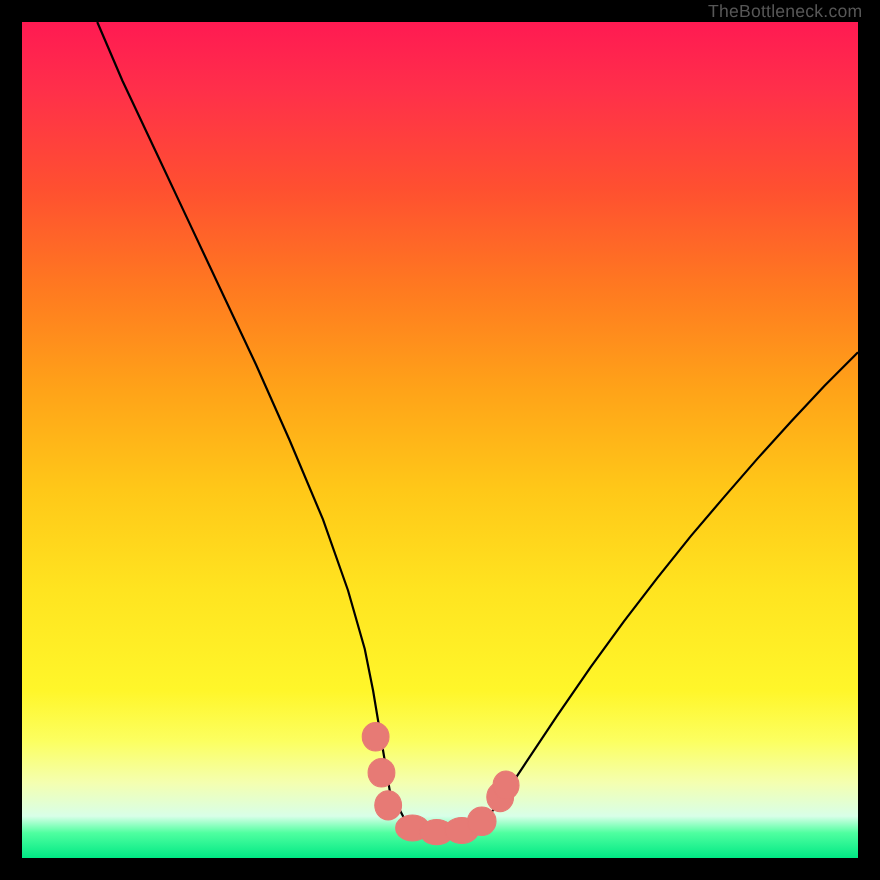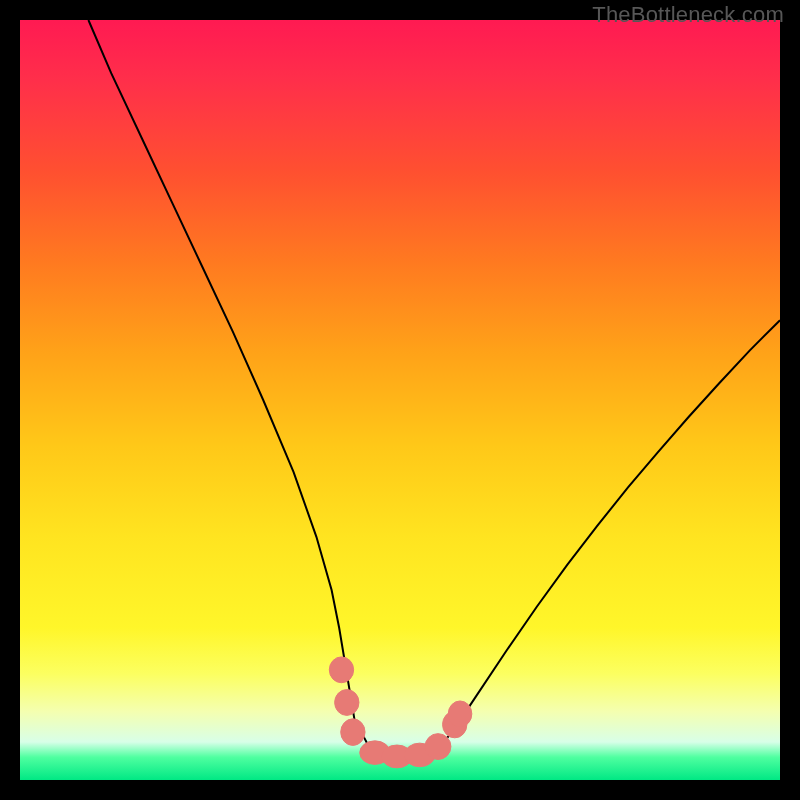--- a/index.html
+++ b/index.html
@@ -38,21 +38,21 @@
       #d8ffe8 95%,
       #4fffa0 97%,
       #00e884 100%
     );
   }
   .watermark {
     position: absolute;
     top: 2px;
     right: 16px;
     font-family: Arial, Helvetica, sans-serif;
-    font-size: 22px;
+    font-size: 16px;
     color: #575757;
     letter-spacing: 0.2px;
     user-select: none;
   }
   svg.curve {
     position: absolute;
     top: 0;
     left: 0;
     width: 760px;
     height: 760px;

